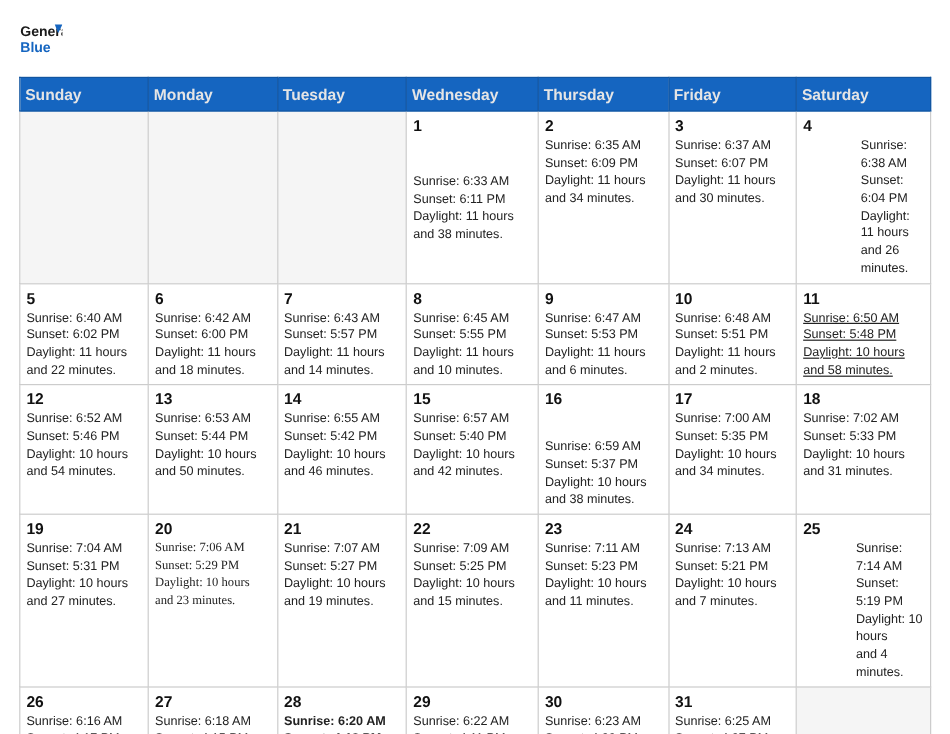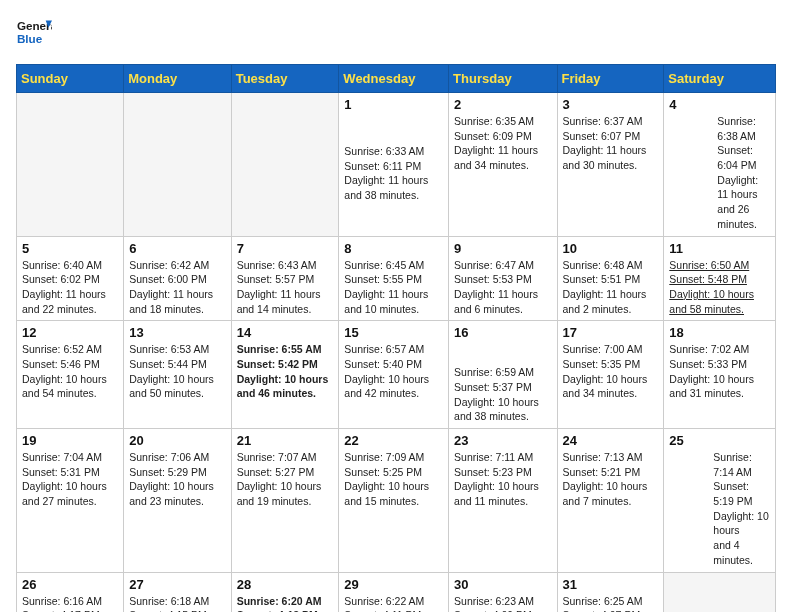--- a/index.html
+++ b/index.html
@@ -37,21 +37,21 @@
       font-size: 15px;
       color: #444;
     }
     table {
       width: 100%;
       border-collapse: collapse;
       font-size: 11px;
     }
     thead tr th {
       background: #1565c0;
-      color: #fde047;
+      color: #e5e5e5;
       padding: 6px 4px;
       text-align: left;
       font-size: 13px;
       font-weight: bold;
       border: 1px solid #1255a0;
     }
     td {
       border: 1px solid #ccc;
       vertical-align: top;
       padding: 4px 5px;
@@ -201,21 +201,21 @@
         </td>
         <td>
           <div class="day-num">13</div>
           <div class="day-info" style="white-space: pre-line;">Sunrise: 6:53 AM
 Sunset: 5:44 PM
 Daylight: 10 hours
 and 50 minutes.</div>
         </td>
         <td>
           <div class="day-num">14</div>
-          <div class="day-info" style="white-space: pre-line; font-weight: bold;">Sunrise: 6:55 AM
+          <div class="day-info" style="white-space: pre-line;">Sunrise: 6:55 AM
 Sunset: 5:42 PM
 Daylight: 10 hours
 and 46 minutes.</div>
         </td>
         <td>
           <div class="day-num">15</div>
           <div class="day-info" style="white-space: pre-line;">Sunrise: 6:57 AM
 Sunset: 5:40 PM
 Daylight: 10 hours
 and 42 minutes.</div>
@@ -245,21 +245,21 @@
       <tr>
         <td>
           <div class="day-num">19</div>
           <div class="day-info" style="white-space: pre-line;">Sunrise: 7:04 AM
 Sunset: 5:31 PM
 Daylight: 10 hours
 and 27 minutes.</div>
         </td>
         <td>
           <div class="day-num">20</div>
-          <div class="day-info" style="white-space: pre-line;">Sunrise: 7:06 AM
+          <div class="day-info" style="white-space: pre-line; font-family: Liberation Serif, serif;">Sunrise: 7:06 AM
 Sunset: 5:29 PM
 Daylight: 10 hours
 and 23 minutes.</div>
         </td>
         <td>
           <div class="day-num">21</div>
           <div class="day-info" style="white-space: pre-line;">Sunrise: 7:07 AM
 Sunset: 5:27 PM
 Daylight: 10 hours
 and 19 minutes.</div>

